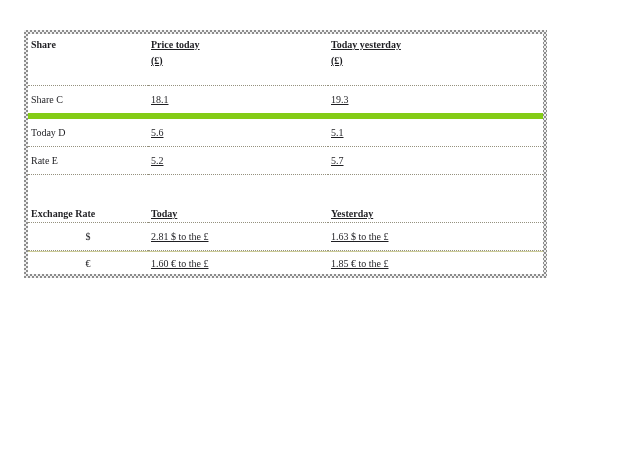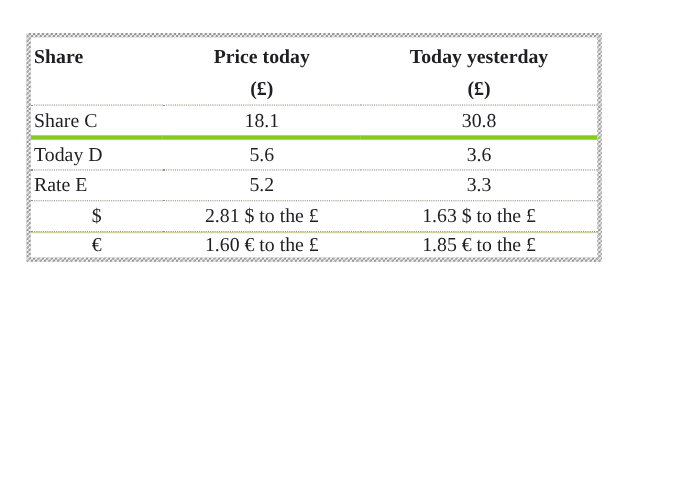--- a/index.html
+++ b/index.html
@@ -23,44 +23,44 @@
       linear-gradient(45deg, #8c8c8c 25%, #f0f0f0 25%, #f0f0f0 75%, #8c8c8c 75%);
     background-size: 4px 4px;
     background-position: 0 0, 2px 2px;
   }
   table {
     border-collapse: separate;
     border-spacing: 0;
     width: 100%;
     background: #ffffff;
     table-layout: fixed;
-    font-size: 18px;
+    font-size: 10px;
   }
   col.w1 { width: 120px; }
   col.w2 { width: 180px; }
   col.w3 { width: 215px; }
   td {
     padding: 0 3px;
     vertical-align: middle;
     overflow: hidden;
     white-space: nowrap;
   }
   .c1 { text-align: left; }
-  .c2, .c3 { text-align: center; }
+  .c2, .c3 { text-align: left; text-decoration: underline; }
   .cur { text-align: center; }
   tr.hdr td {
     font-weight: bold;
     vertical-align: top;
     padding-top: 3px;
     line-height: 1.6;
     height: 48px;
   }
   tr.row td { height: 27px; }
   tr.div-dot td { border-bottom: 1px dotted #95917f; }
-  tr.div-olive td { border-bottom: 4px solid #84cc16; margin-left: 41px; }
+  tr.div-olive td { border-bottom: 6px solid #84cc16; margin-left: 41px; }
   tr.exch-hdr td {
     font-weight: bold;
     vertical-align: bottom;
     height: 44px;
     padding-bottom: 3px;
     border-bottom: 1px dotted #95917f;
   }
   tr.row-dollar td { height: 27px; border-bottom: 1px dotted #95917f; }
   tr.row-euro td { height: 22px; border-top: 1px solid #cdcd99; }
 </style>
@@ -87,35 +87,40 @@
             <div>Today yesterday</div>
             <div>(£)</div>
           </td>
         </tr>
 
 
 
         <tr class="row div-olive">
           <td class="c1">Share C</td>
           <td class="c2">18.1</td>
-          <td class="c3">30.8</td>
+          <td class="c3">19.3</td>
         </tr>
 
         <tr class="row div-dot">
           <td class="c1">Today D</td>
           <td class="c2">5.6</td>
-          <td class="c3">3.6</td>
+          <td class="c3">5.1</td>
         </tr>
 
         <tr class="row div-dot">
           <td class="c1">Rate E</td>
           <td class="c2">5.2</td>
-          <td class="c3">3.3</td>
+          <td class="c3">5.7</td>
         </tr>
 
+        <tr class="exch-hdr">
+          <td class="c1">Exchange Rate</td>
+          <td class="c2">Today</td>
+          <td class="c3">Yesterday</td>
+        </tr>
 
         <tr class="row row-dollar">
           <td class="c1 cur">$</td>
           <td class="c2">2.81 $ to the £</td>
           <td class="c3">1.63 $ to the £</td>
         </tr>
 
         <tr class="row row-euro">
           <td class="c1 cur">€</td>
           <td class="c2">1.60 € to the £</td>

